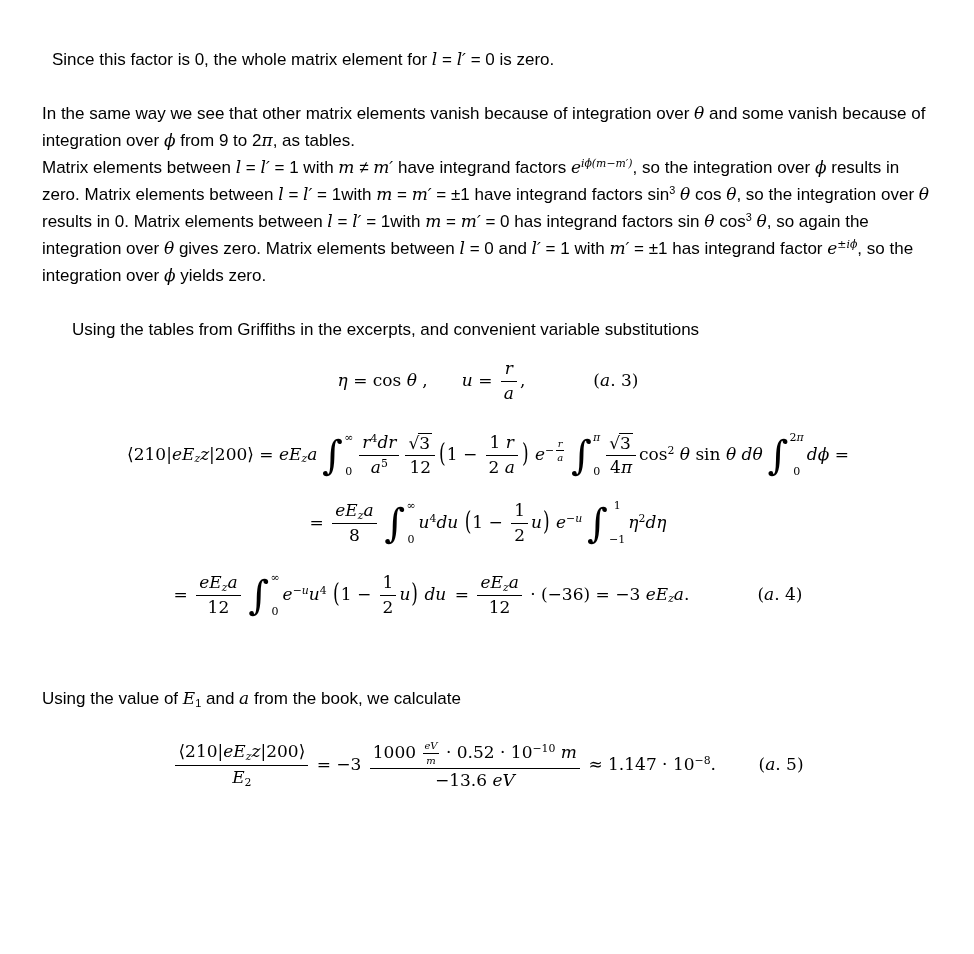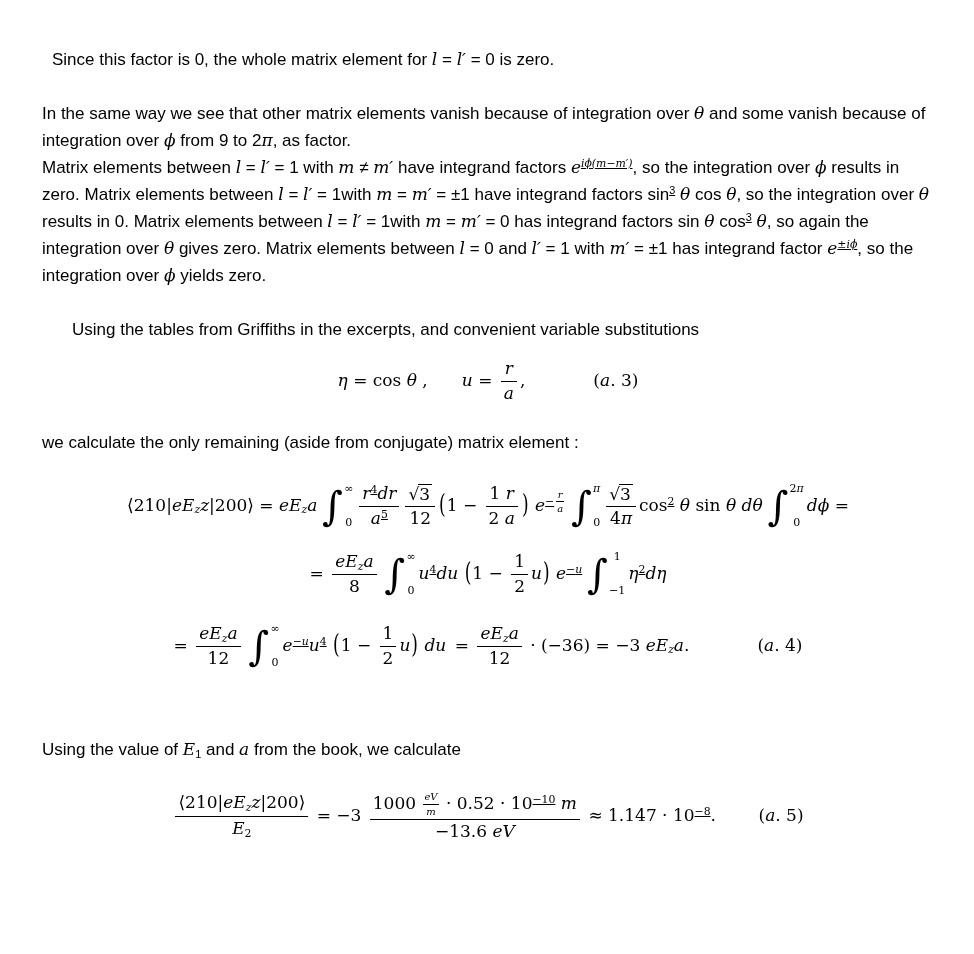--- a/index.html
+++ b/index.html
@@ -16,21 +16,21 @@
 
   
   .eqline { font-family:"DejaVu Serif", serif; text-align:center; line-height:1.25; }
   .eq-a3 { margin:16px 0 26px 0; }
   .eq1 { margin-bottom:16px; }
   .eq2 { margin-bottom:20px; }
   .eq3 { margin-bottom:64px; }
 
   
   .i { font-family:"DejaVu Serif", serif; font-style:italic; }
-  .sup { font-size:64%; vertical-align:0.55em; line-height:1;text-decoration:underline; }
+  .sup { font-size:64%; vertical-align:0.55em; line-height:1; }
   .sub { font-size:64%; vertical-align:-0.25em; line-height:1; }
   .lp { display:inline-block; transform:scaleY(1.55); transform-origin:50% 55%;
         font-family:"DejaVu Serif", serif; padding:0 1px; }
 
   .frac { display:inline-block; vertical-align:middle; text-align:center; margin:0 3px; line-height:1.15; }
   .frac .num { display:block; padding:0 3px 2px 3px; border-bottom:1.2px solid #000; }
   .frac .den { display:block; padding:2px 3px 0 3px; }
   .sfrac { font-size:10px; vertical-align:middle; margin:0 2px; }
   .sfrac .num { border-bottom:0.8px solid #000; padding:0 1px 1px 1px; }
   .sfrac .den { padding:1px 1px 0 1px; }
@@ -44,29 +44,28 @@
   .sqrt .rad { font-family:"DejaVu Serif", serif; margin-right:-1px; }
   .sqrt .vinc { display:inline-block; border-top:1.2px solid #000; padding:0 2px 0 1px; }
 </style>
 </head>
 <body>
 
 <div class="page">
 
   <p class="para p1"><span>Since this factor is 0, the whole matrix element for </span><span class="i">l</span><span> = </span><span class="i">l′</span><span> = 0 is zero.</span></p>
 
-  <p class="para"><span>In the same way we see that other matrix elements vanish because of integration over </span><span class="i">θ</span><span> and some vanish because of integration over </span><span class="i">ϕ</span><span> from 9 to 2</span><span class="i">π</span><span>, as factor.</span></p>
+  <p class="para"><span>In the same way we see that other matrix elements vanish because of integration over </span><span class="i">θ</span><span> and some vanish because of integration over </span><span class="i">ϕ</span><span> from 9 to 2</span><span class="i">π</span><span>, as tables.</span></p>
 
   <p class="para p3"><span>Matrix elements between </span><span class="i">l</span><span> = </span><span class="i">l′</span><span> = 1 with </span><span class="i">m</span><span> ≠ </span><span class="i">m′</span><span> have integrand factors </span><span class="i">e</span><span class="sup"><span class="i">iϕ(m−m′)</span></span><span>, so the integration over </span><span class="i">ϕ</span><span> results in zero. Matrix elements between </span><span class="i">l</span><span> = </span><span class="i">l′</span><span> = 1with </span><span class="i">m</span><span> = </span><span class="i">m′</span><span> = ±1 have integrand factors sin</span><span class="sup">3</span><span> </span><span class="i">θ</span><span> cos </span><span class="i">θ</span><span>, so the integration over </span><span class="i">θ</span><span> results in 0. Matrix elements between </span><span class="i">l</span><span> = </span><span class="i">l′</span><span> = 1with </span><span class="i">m</span><span> = </span><span class="i">m′</span><span> = 0 has integrand factors sin </span><span class="i">θ</span><span> cos</span><span class="sup">3</span><span> </span><span class="i">θ</span><span>, so again the integration over </span><span class="i">θ</span><span> gives zero. Matrix elements between </span><span class="i">l</span><span> = 0 and </span><span class="i">l′</span><span> = 1 with </span><span class="i">m′</span><span> = ±1 has integrand factor </span><span class="i">e</span><span class="sup"><span class="i">±iϕ</span></span><span>, so the integration over </span><span class="i">ϕ</span><span> yields zero.</span></p>
 
   <p class="para p4">Using the tables from Griffiths in the excerpts, and convenient variable substitutions</p>
 
   <div class="eqline eq-a3"><span class="i">η</span><span> = cos </span><span class="i">θ</span><span> ,  </span><span class="i">u</span><span> = </span><span class="frac"><span class="num"><span class="i">r</span></span><span class="den"><span class="i">a</span></span></span><span>,    </span><span>(</span><span class="i">a</span><span>. 3)</span></div>
 
-  <p class="para p5">we calculate the only remaining (aside from conjugate) matrix element :</p>
 
   <div class="eqline eq1"><span>⟨210|</span><span class="i">eE</span><span class="sub"><span class="i">z</span></span><span class="i">z</span><span>|200⟩ = </span><span class="i">eE</span><span class="sub"><span class="i">z</span></span><span class="i">a</span><span class="int">
         <span class="isign">∫</span>
         <span class="lims">
           <span><span>∞</span></span>
           <span><span>0</span></span>
         </span>
       </span><span class="frac"><span class="num"><span class="i">r</span><span class="sup">4</span><span class="i">dr</span></span><span class="den"><span class="i">a</span><span class="sup">5</span></span></span><span class="frac"><span class="num"><span class="sqrt"><span class="rad">√</span><span class="vinc"><span>3</span></span></span></span><span class="den"><span>12</span></span></span><span class="lp">(</span><span>1 − </span><span class="frac"><span class="num"><span>1 </span><span class="i">r</span></span><span class="den"><span>2 </span><span class="i">a</span></span></span><span class="lp">)</span><span> </span><span class="i">e</span><span class="sup"><span>−</span><span class="frac sfrac"><span class="num"><span class="i">r</span></span><span class="den"><span class="i">a</span></span></span></span><span class="int">
         <span class="isign">∫</span>
         <span class="lims">

